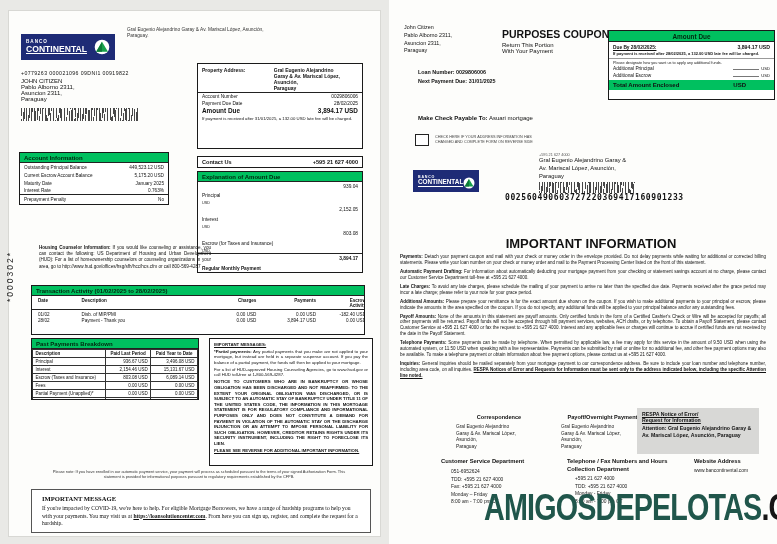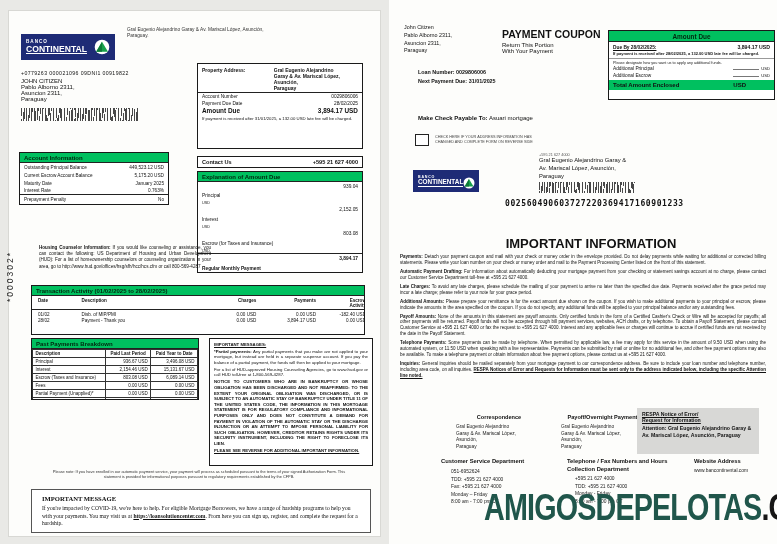--- a/index.html
+++ b/index.html
@@ -235,21 +235,21 @@
   <div class="page" style="left:389px; top:0; width:388px; height:544px;">
 
     <div class="abs" style="left:15px; top:24px; font-size:5.4px; line-height:1.45;">
       <div>John Citizen</div>
       <div>Pablo Alborno 2311,</div>
       <div>Asuncion 2311,</div>
       <div>Paraguay</div>
     </div>
 
     <div class="abs" style="left:113px; top:28px; width:130px;">
-      <div class="b" style="font-size:10.5px;">PAYMENT COUPON</div>
+      <div class="b" style="font-size:10.5px;">PURPOSES COUPON</div>
       <div style="font-size:6px; margin-top:2px;">Return This Portion</div>
       <div style="font-size:6px;">With Your Payment</div>
     </div>
 
     <div class="box abs" style="left:219px; top:30px; width:167px; height:70px; border-width:1.4px; overflow:hidden;">
       <div class="green bar-title center" style="font-size:6.4px; border-bottom:0.8px solid #222;">Amount Due</div>
       <div class="row-flex" style="padding:1.8px 4px 0;">
         <span class="b" style="font-size:4.8px; text-decoration:underline;">Due By 28/02/2025:</span>
         <span class="b" style="font-size:5.2px;">3,894.17 USD</span>
       </div>
@@ -301,21 +301,21 @@
       </span>
       <span style="width:12px;height:12px;display:block;">
         <svg width="12" height="12" viewBox="0 0 24 24">
             <circle cx="12" cy="12" r="11" fill="#ffffff"></circle>
             <path d="M12 4 L21 19 H3 Z" fill="#18a04b"></path>
             <path d="M12 4 L12 19 L3.6 19 Z" fill="#0e7a38"></path>
           </svg>
       </span>
     </div>
 
-    <div class="abs" style="left:116px; top:199px; font-family:'DejaVu Sans Mono', monospace; font-weight:bold; font-size:8px; letter-spacing:0.6px;">002560490603727220369417160901233</div>
+    <div class="abs" style="left:116px; top:193px; font-family:'DejaVu Sans Mono', monospace; font-weight:bold; font-size:8px; letter-spacing:0.6px;">002560490603727220369417160901233</div>
 
     <div class="abs center b" style="left:8px; top:236px; width:388px; font-size:13px;">IMPORTANT INFORMATION</div>
 
     <div class="abs just" style="left:11px; top:254px; width:366px; height:158px; font-size:4.5px; line-height:1.32; overflow:hidden;">
       <p style="margin-bottom:3px;"><span class="b">Payments:</span><span> Detach your payment coupon and mail with your check or money order in the envelope provided. Do not delay payments while waiting for additional or corrected billing statements. Please write your loan number on your check or money order and mail to the Payment Processing Center listed on the front of this statement.</span></p>
       <p style="margin-bottom:3px;"><span class="b">Automatic Payment Drafting:</span><span> For information about automatically deducting your mortgage payment from your checking or statement savings account at no charge, please contact our Customer Service Department toll-free at +595 21 627 4000.</span></p>
       <p style="margin-bottom:3px;"><span class="b">Late Charges:</span><span> To avoid any late charges, please schedule the mailing of your payment to arrive no later than the specified due date. Payments received after the grace period may incur a late charge; please refer to your note for your grace period.</span></p>
       <p style="margin-bottom:3px;"><span class="b">Additional Amounts:</span><span> Please prepare your remittance is for the exact amount due shown on the coupon. If you wish to make additional payments to your principal or escrow, please indicate the amounts in the area specified on the coupon. If you do not specify, any additional funds will be applied to your principal balance and/or any outstanding fees.</span></p>
       <p style="margin-bottom:3px;"><span class="b">Payoff Amounts:</span><span> None of the amounts in this statement are payoff amounts. Only certified funds in the form of a Certified Cashier's Check or Wire will be accepted for payoffs; all other payments will be returned.  Payoff funds will not be accepted through bill payment services, websites, ACH drafts, or by telephone. To obtain a Payoff Statement, please contact Customer Service at +595 21 627 4000 or fax the request to +595 21 627 4000. Interest and any applicable fees or charges will continue to accrue if certified funds are not received by the date in the Payoff Statement.</span></p>
       <p style="margin-bottom:3px;"><span class="b">Telephone Payments:</span><span> Some payments can be made by telephone. When permitted by applicable law, a fee may apply for this service in the amount of 9.50 USD when using the automated system, or 11.50 USD when speaking with a live representative. Payments can be submitted by mail or online for no additional fee, and other free payment options may also be available. To make a telephone payment or obtain information about free payment options, please contact us at +595 21 627 4000.</span></p>

